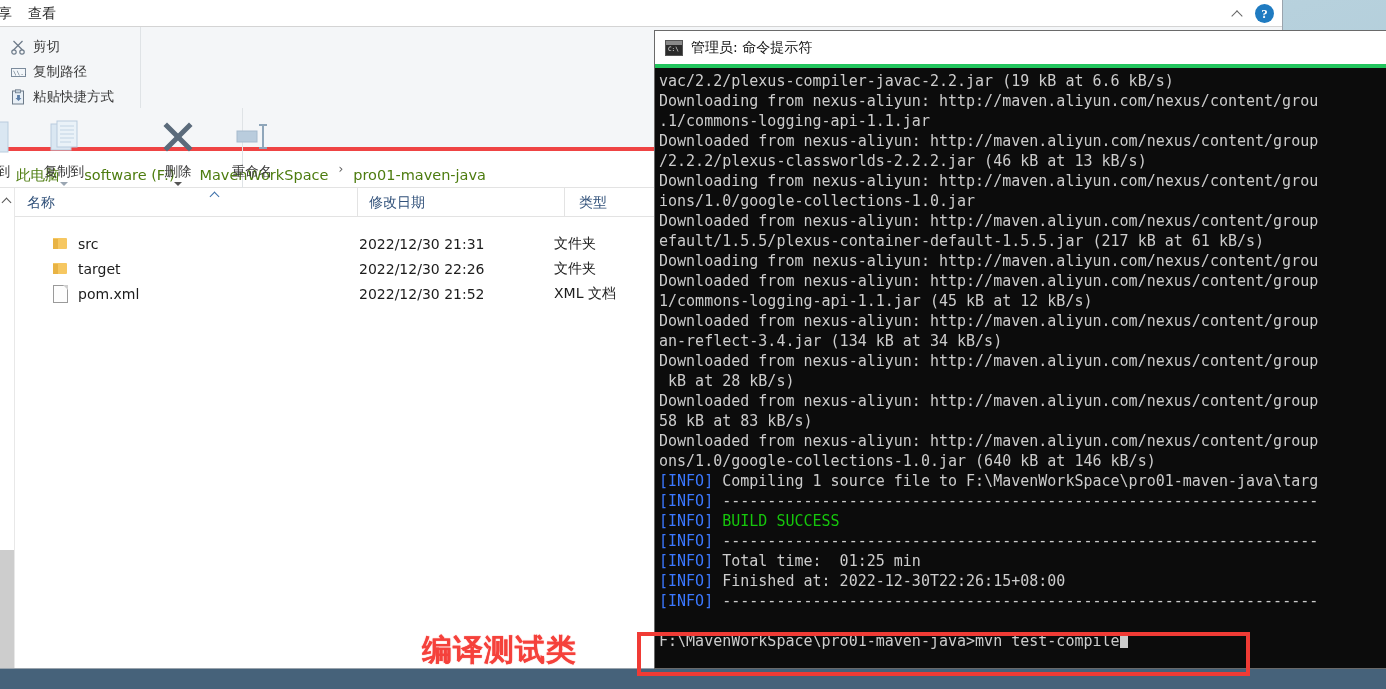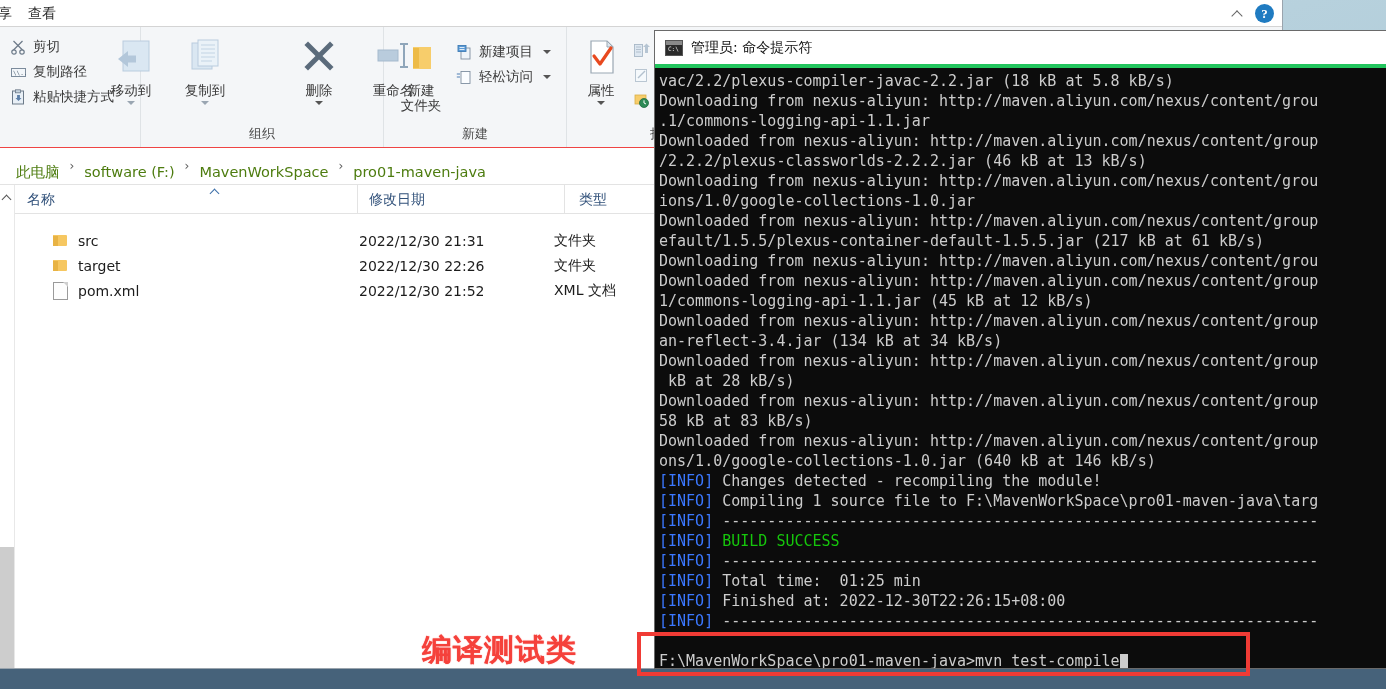--- a/index.html
+++ b/index.html
@@ -50,22 +50,22 @@
     transform:rotate(45deg);
   }
   .help-btn{
     width:19px;height:19px;border-radius:50%;background:#1f7bc1;
     color:#fff;font-size:13px;font-weight:bold;text-align:center;line-height:19px;
     font-family:"Liberation Serif",serif;cursor:pointer;
   }
   
   .ribbon{
     position:relative;height:120px;background:#f4f6f8;
-    border-bottom:1px solid #ef4444;
-    display:flex;align-items:stretch;
+    border-bottom:4px solid #ef4444;
+    display:flex;align-items:stretch;flex-direction:column;
   }
   .rgroup{
     position:relative;display:flex;flex-direction:column;
     border-right:1px solid #dfe3e6;
     padding:0 6px;
   }
   .rgroup-body{flex:1;display:flex;align-items:flex-start;padding-top:6px;}
   .rgroup-title{
     height:22px;line-height:18px;text-align:center;font-size:13px;color:#4a4a4a;
     font-family:"DejaVu Sans","Liberation Sans",sans-serif;
@@ -504,41 +504,40 @@
 </div>
 
 <div id="cmd">
   <div class="cmd-title">
     <span class="cmd-ico">
         <span>C:\</span>
       </span>
     <span class="cmd-title-text">管理员: 命令提示符</span>
   </div>
   <div class="cmd-body" id="cmd-body">
-      <div class="cline"><span class="plain">vac/2.2/plexus-compiler-javac-2.2.jar (18 kB at 5.8 kB/s)</span></div>
+      <div class="cline"><span class="plain">vac/2.2/plexus-compiler-javac-2.2.jar (19 kB at 6.6 kB/s)</span></div>
       <div class="cline"><span class="plain">Downloading from nexus-aliyun: http://maven.aliyun.com/nexus/content/grou</span></div>
       <div class="cline"><span class="plain">.1/commons-logging-api-1.1.jar</span></div>
       <div class="cline"><span class="plain">Downloaded from nexus-aliyun: http://maven.aliyun.com/nexus/content/group</span></div>
       <div class="cline"><span class="plain">/2.2.2/plexus-classworlds-2.2.2.jar (46 kB at 13 kB/s)</span></div>
       <div class="cline"><span class="plain">Downloading from nexus-aliyun: http://maven.aliyun.com/nexus/content/grou</span></div>
       <div class="cline"><span class="plain">ions/1.0/google-collections-1.0.jar</span></div>
       <div class="cline"><span class="plain">Downloaded from nexus-aliyun: http://maven.aliyun.com/nexus/content/group</span></div>
       <div class="cline"><span class="plain">efault/1.5.5/plexus-container-default-1.5.5.jar (217 kB at 61 kB/s)</span></div>
       <div class="cline"><span class="plain">Downloading from nexus-aliyun: http://maven.aliyun.com/nexus/content/grou</span></div>
       <div class="cline"><span class="plain">Downloaded from nexus-aliyun: http://maven.aliyun.com/nexus/content/group</span></div>
       <div class="cline"><span class="plain">1/commons-logging-api-1.1.jar (45 kB at 12 kB/s)</span></div>
       <div class="cline"><span class="plain">Downloaded from nexus-aliyun: http://maven.aliyun.com/nexus/content/group</span></div>
       <div class="cline"><span class="plain">an-reflect-3.4.jar (134 kB at 34 kB/s)</span></div>
       <div class="cline"><span class="plain">Downloaded from nexus-aliyun: http://maven.aliyun.com/nexus/content/group</span></div>
       <div class="cline"><span class="plain"> kB at 28 kB/s)</span></div>
       <div class="cline"><span class="plain">Downloaded from nexus-aliyun: http://maven.aliyun.com/nexus/content/group</span></div>
       <div class="cline"><span class="plain">58 kB at 83 kB/s)</span></div>
       <div class="cline"><span class="plain">Downloaded from nexus-aliyun: http://maven.aliyun.com/nexus/content/group</span></div>
       <div class="cline"><span class="plain">ons/1.0/google-collections-1.0.jar (640 kB at 146 kB/s)</span></div>
-      <div class="cline"><span class="info">[INFO]</span><span class="plain"> Changes detected - recompiling the module!</span></div>
       <div class="cline"><span class="info">[INFO]</span><span class="plain"> Compiling 1 source file to F:\MavenWorkSpace\pro01-maven-java\targ</span></div>
       <div class="cline"><span class="info">[INFO]</span><span class="plain"> ------------------------------------------------------------------</span></div>
       <div class="cline"><span class="info">[INFO]</span><span class="ok"> BUILD SUCCESS</span></div>
       <div class="cline"><span class="info">[INFO]</span><span class="plain"> ------------------------------------------------------------------</span></div>
       <div class="cline"><span class="info">[INFO]</span><span class="plain"> Total time:  01:25 min</span></div>
       <div class="cline"><span class="info">[INFO]</span><span class="plain"> Finished at: 2022-12-30T22:26:15+08:00</span></div>
       <div class="cline"><span class="info">[INFO]</span><span class="plain"> ------------------------------------------------------------------</span></div>
       <div class="cline"><span class="plain"></span></div>
       <div class="cline"><span class="plain">F:\MavenWorkSpace\pro01-maven-java&gt;mvn test-compile</span><span class="cursor-blk"></span></div>
     </div>

